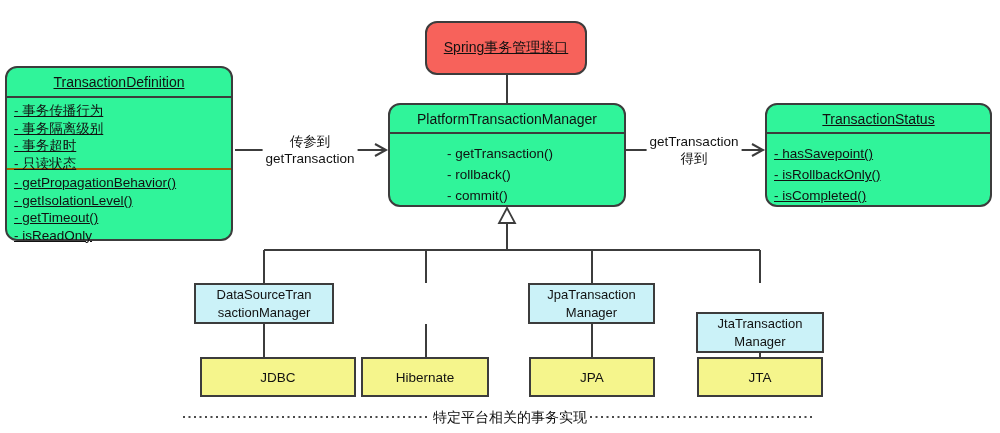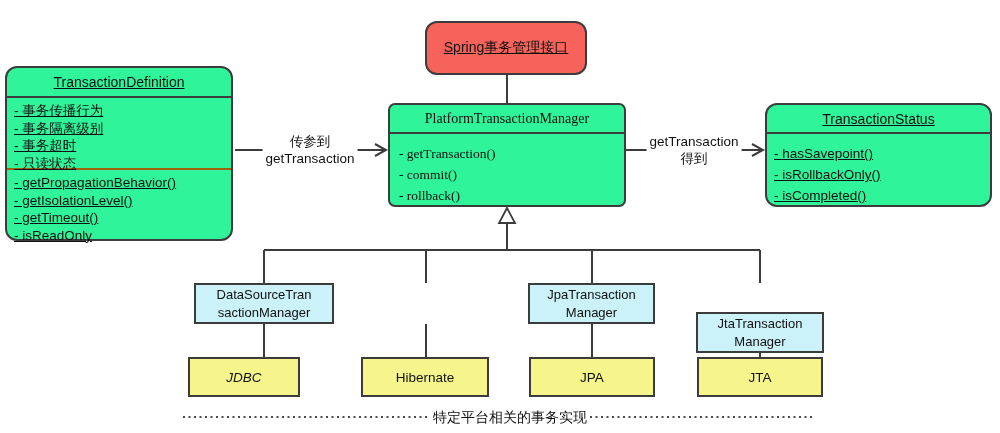--- a/index.html
+++ b/index.html
@@ -24,21 +24,21 @@
   .center-txt{display:flex;align-items:center;justify-content:center;text-align:center;}
   .edge-label{
     position:absolute;transform:translate(-50%,-50%);
     background:#ffffff;text-align:center;font-size:13.5px;line-height:16.5px;
     padding:0 3px;white-space:nowrap;z-index:5;
   }
   .impl{font-size:13px;line-height:18px;align-items:center;}
   .plat{font-size:13.5px;}
   #connectors{position:absolute;left:0;top:0;z-index:1;}
   .box{z-index:2;}
-  .rounded-lg{border-radius:7px;font-family:Liberation Serif, serif;}
+  .rounded-lg{border-radius:12px;}
   .rounded-sm{border-radius:12px;text-decoration:underline;}
 </style>
 </head>
 <body>
 
 <div id="canvas">
 
   <svg id="connectors" width="1000" height="433" viewBox="0 0 1000 433">
     <g stroke="#3c3c3c" stroke-width="2" fill="none">
 
@@ -83,24 +83,24 @@
     <div class="section">
       <div class="m">- getPropagationBehavior()</div>
       <div class="m">- getIsolationLevel()</div>
       <div class="m">- getTimeout()</div>
       <div class="m">- isReadOnly</div>
     </div>
   </div>
 
   <div class="box green rounded-lg" style="left:388px;top:103px;width:238px;height:104px;">
     <div class="cls-title" style="height:29px;">PlatformTransactionManager</div>
-    <div class="section" style="padding-top:9px;line-height:21px;padding-left:9px;">
+    <div class="section" style="padding-top:9px;line-height:21px;padding-left:9px;margin-left:48px;">
       <div class="m">- getTransaction()</div>
+      <div class="m">- rollback()</div>
       <div class="m">- commit()</div>
-      <div class="m">- rollback()</div>
     </div>
   </div>
 
   <div class="box green rounded-sm" style="left:765px;top:103px;width:227px;height:104px;">
     <div class="cls-title" style="height:29px;">TransactionStatus</div>
     <div class="section" style="padding-top:9px;line-height:21px;">
       <div class="m">- hasSavepoint()</div>
       <div class="m">- isRollbackOnly()</div>
       <div class="m">- isCompleted()</div>
     </div>
@@ -127,21 +127,21 @@
       <div>Manager</div>
     </div>
   </div>
   <div class="box cyan center-txt impl" style="left:696px;top:283px;width:128px;height:41px;margin-top:29px;">
     <div>
       <div>JtaTransaction</div>
       <div>Manager</div>
     </div>
   </div>
 
-  <div class="box yellow center-txt plat" style="left:188px;top:357px;width:112px;height:40px;font-style:italic;">
+  <div class="box yellow center-txt plat" style="left:200px;top:357px;width:156px;height:40px;">
     <span>JDBC</span>
   </div>
   <div class="box yellow center-txt plat" style="left:361px;top:357px;width:128px;height:40px;">
     <span>Hibernate</span>
   </div>
   <div class="box yellow center-txt plat" style="left:529px;top:357px;width:126px;height:40px;">
     <span>JPA</span>
   </div>
   <div class="box yellow center-txt plat" style="left:697px;top:357px;width:126px;height:40px;">
     <span>JTA</span>

